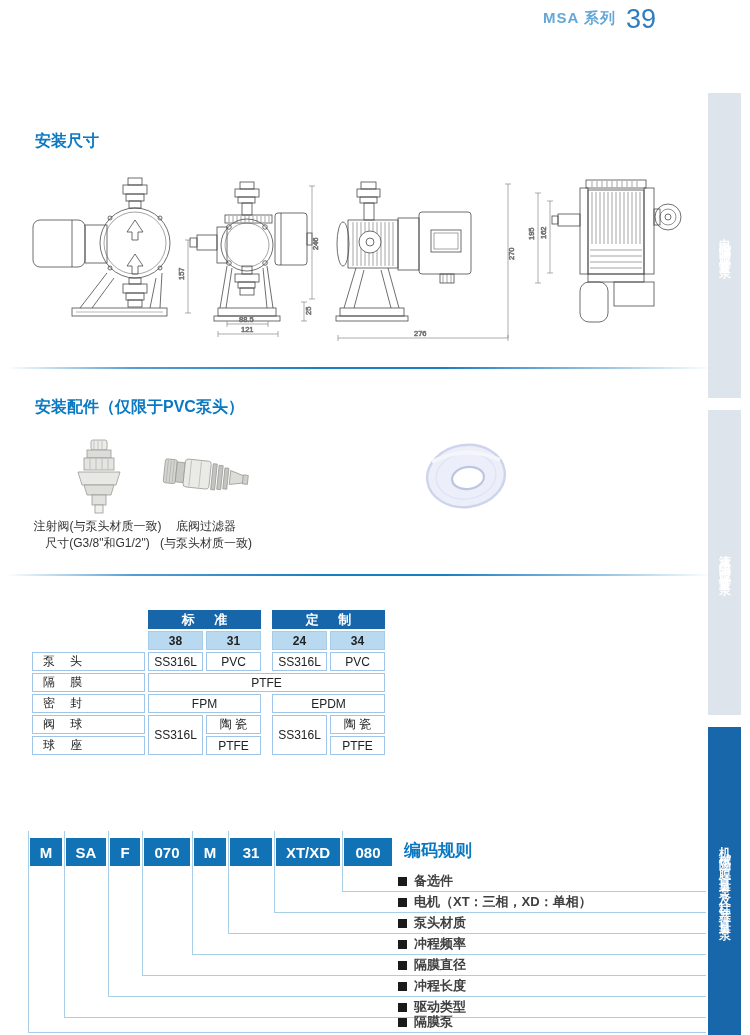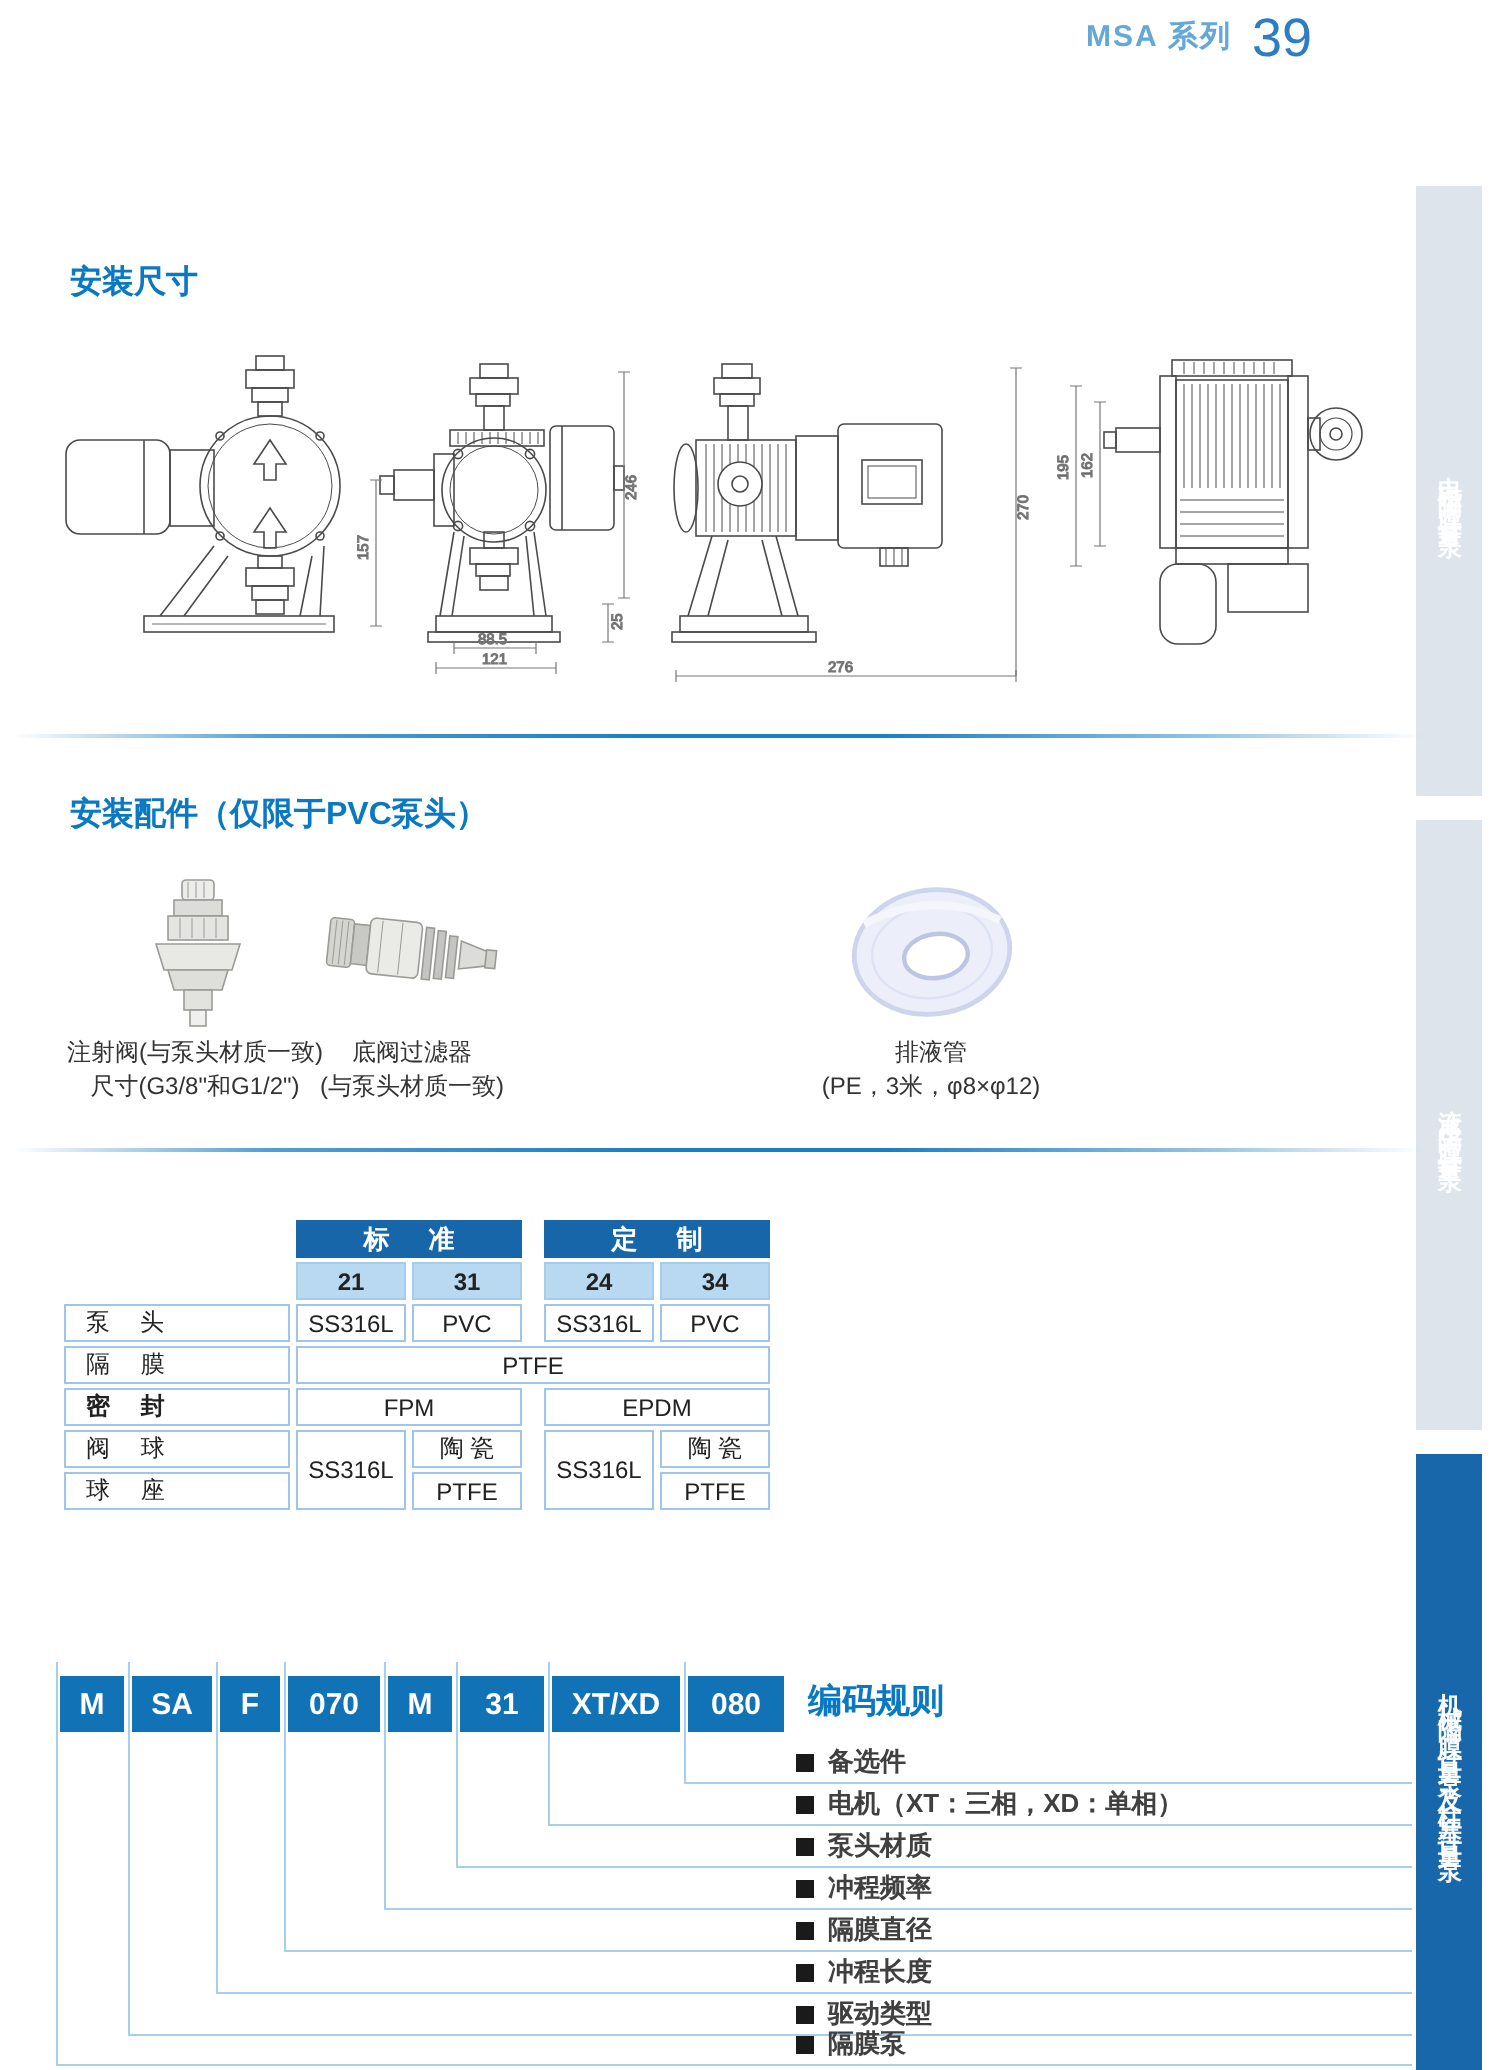--- a/index.html
+++ b/index.html
@@ -47,21 +47,21 @@
   .mat-table{position:absolute;left:32px;top:610px;display:grid;
       grid-template-columns:113px 55px 55px 5px 55px 55px;
       grid-template-rows:repeat(7,19px);gap:2px 3px;font-size:12px;color:#222;}
   .cell{border:1px solid #9fc6e8;background:#fff;display:flex;align-items:center;justify-content:center;}
   .gh{background:#1766a9;color:#fff;font-weight:bold;font-size:13px;letter-spacing:8px;padding-left:8px;border:1px solid #1766a9;}
   .ch{background:#b9d9f0;font-weight:bold;border:1px solid #a5cde9;}
   .lbl{justify-content:flex-start;padding-left:10px;letter-spacing:6px;}
   .g-std{grid-column:2/4;grid-row:1;} .g-cust{grid-column:5/7;grid-row:1;}
   .c21{grid-column:2;grid-row:2;} .c31{grid-column:3;grid-row:2;}
   .c24{grid-column:5;grid-row:2;} .c34{grid-column:6;grid-row:2;}
-  .l1{grid-column:1;grid-row:3;font-family:Liberation Serif, serif;} .l2{grid-column:1;grid-row:4;} .l3{grid-column:1;grid-row:5;font-weight:bold;}
+  .l1{grid-column:1;grid-row:3;font-family:Liberation Serif, serif;} .l2{grid-column:1;grid-row:4;} .l3{grid-column:1;grid-row:5;}
   .l4{grid-column:1;grid-row:6;} .l5{grid-column:1;grid-row:7;}
   .ph1{grid-column:2;grid-row:3;} .ph2{grid-column:3;grid-row:3;}
   .ph3{grid-column:5;grid-row:3;} .ph4{grid-column:6;grid-row:3;}
   .dia{grid-column:2/7;grid-row:4;}
   .se1{grid-column:2/4;grid-row:5;} .se2{grid-column:5/7;grid-row:5;}
   .bs{grid-column:2;grid-row:6/8;} .cs{grid-column:3;grid-row:6;} .ps{grid-column:3;grid-row:7;}
   .bc{grid-column:5;grid-row:6/8;} .cc{grid-column:6;grid-row:6;} .pc{grid-column:6;grid-row:7;}
 
   
   .code-box{position:absolute;top:838px;height:28px;background:#1173b6;color:#fff;font-weight:bold;
@@ -280,32 +280,28 @@
 
   <div class="acc-item acc-4">
     <div class="acc-img">
       <svg width="100" height="76" viewBox="0 0 100 76">
         <ellipse cx="50" cy="38" rx="39" ry="31" fill="#eceff9" stroke="#cdd4ec" stroke-width="2.4" transform="rotate(-8 50 38)"></ellipse>
         <ellipse cx="50" cy="38" rx="30" ry="23" fill="none" stroke="#dde3f4" stroke-width="1.2" transform="rotate(-8 50 38)"></ellipse>
         <ellipse cx="52" cy="40" rx="16" ry="11" fill="#fff" stroke="#bcc6e2" stroke-width="2.2" transform="rotate(-8 52 40)"></ellipse>
         <path d="M16 24 Q50 6 84 22" fill="none" stroke="#f4f6fc" stroke-width="4"></path>
       </svg>
     </div>
-    <div class="acc-cap">
-      <div>排液管</div>
-      <div>(PE，3米，φ8×φ12)</div>
-    </div>
   </div>
 
   <div class="sep sep2"></div>
 
   <div class="mat-table">
     <div class="cell gh g-std">标 准</div>
     <div class="cell gh g-cust">定 制</div>
-    <div class="cell ch c21">21</div>
+    <div class="cell ch c21">38</div>
     <div class="cell ch c31">31</div>
     <div class="cell ch c24">24</div>
     <div class="cell ch c34">34</div>
     <div class="cell lbl l1">泵 头</div>
     <div class="cell lbl l2">隔 膜</div>
     <div class="cell lbl l3">密 封</div>
     <div class="cell lbl l4">阀 球</div>
     <div class="cell lbl l5">球 座</div>
     <div class="cell ph1">SS316L</div>
     <div class="cell ph2">PVC</div>

